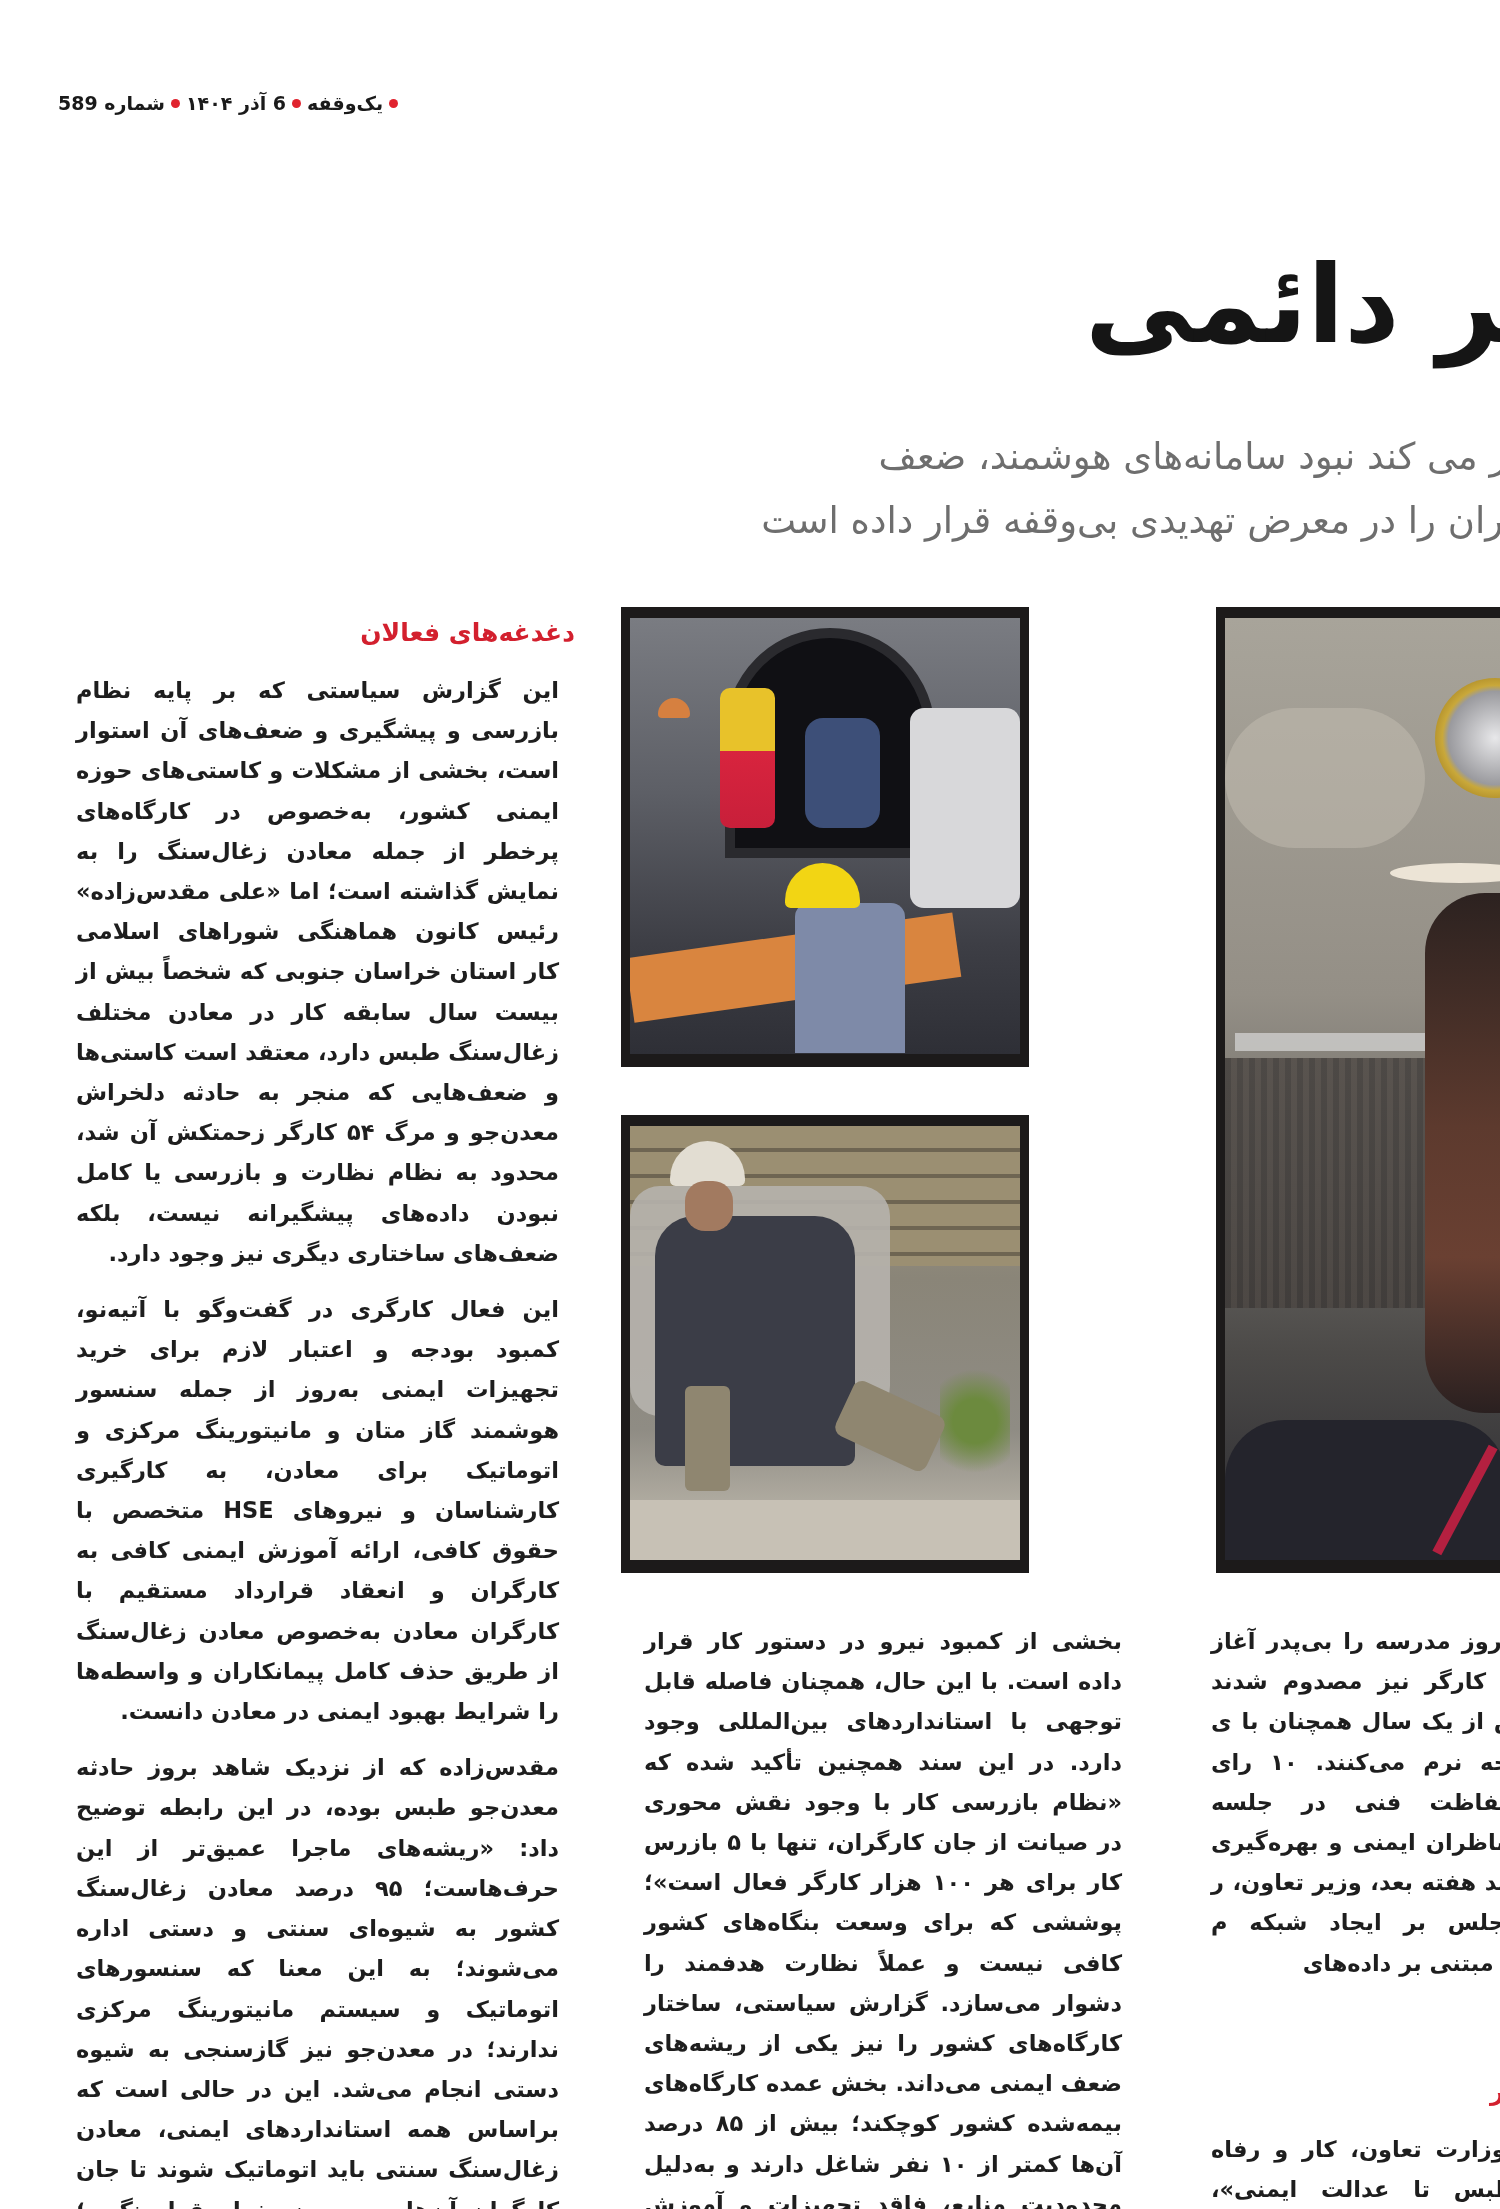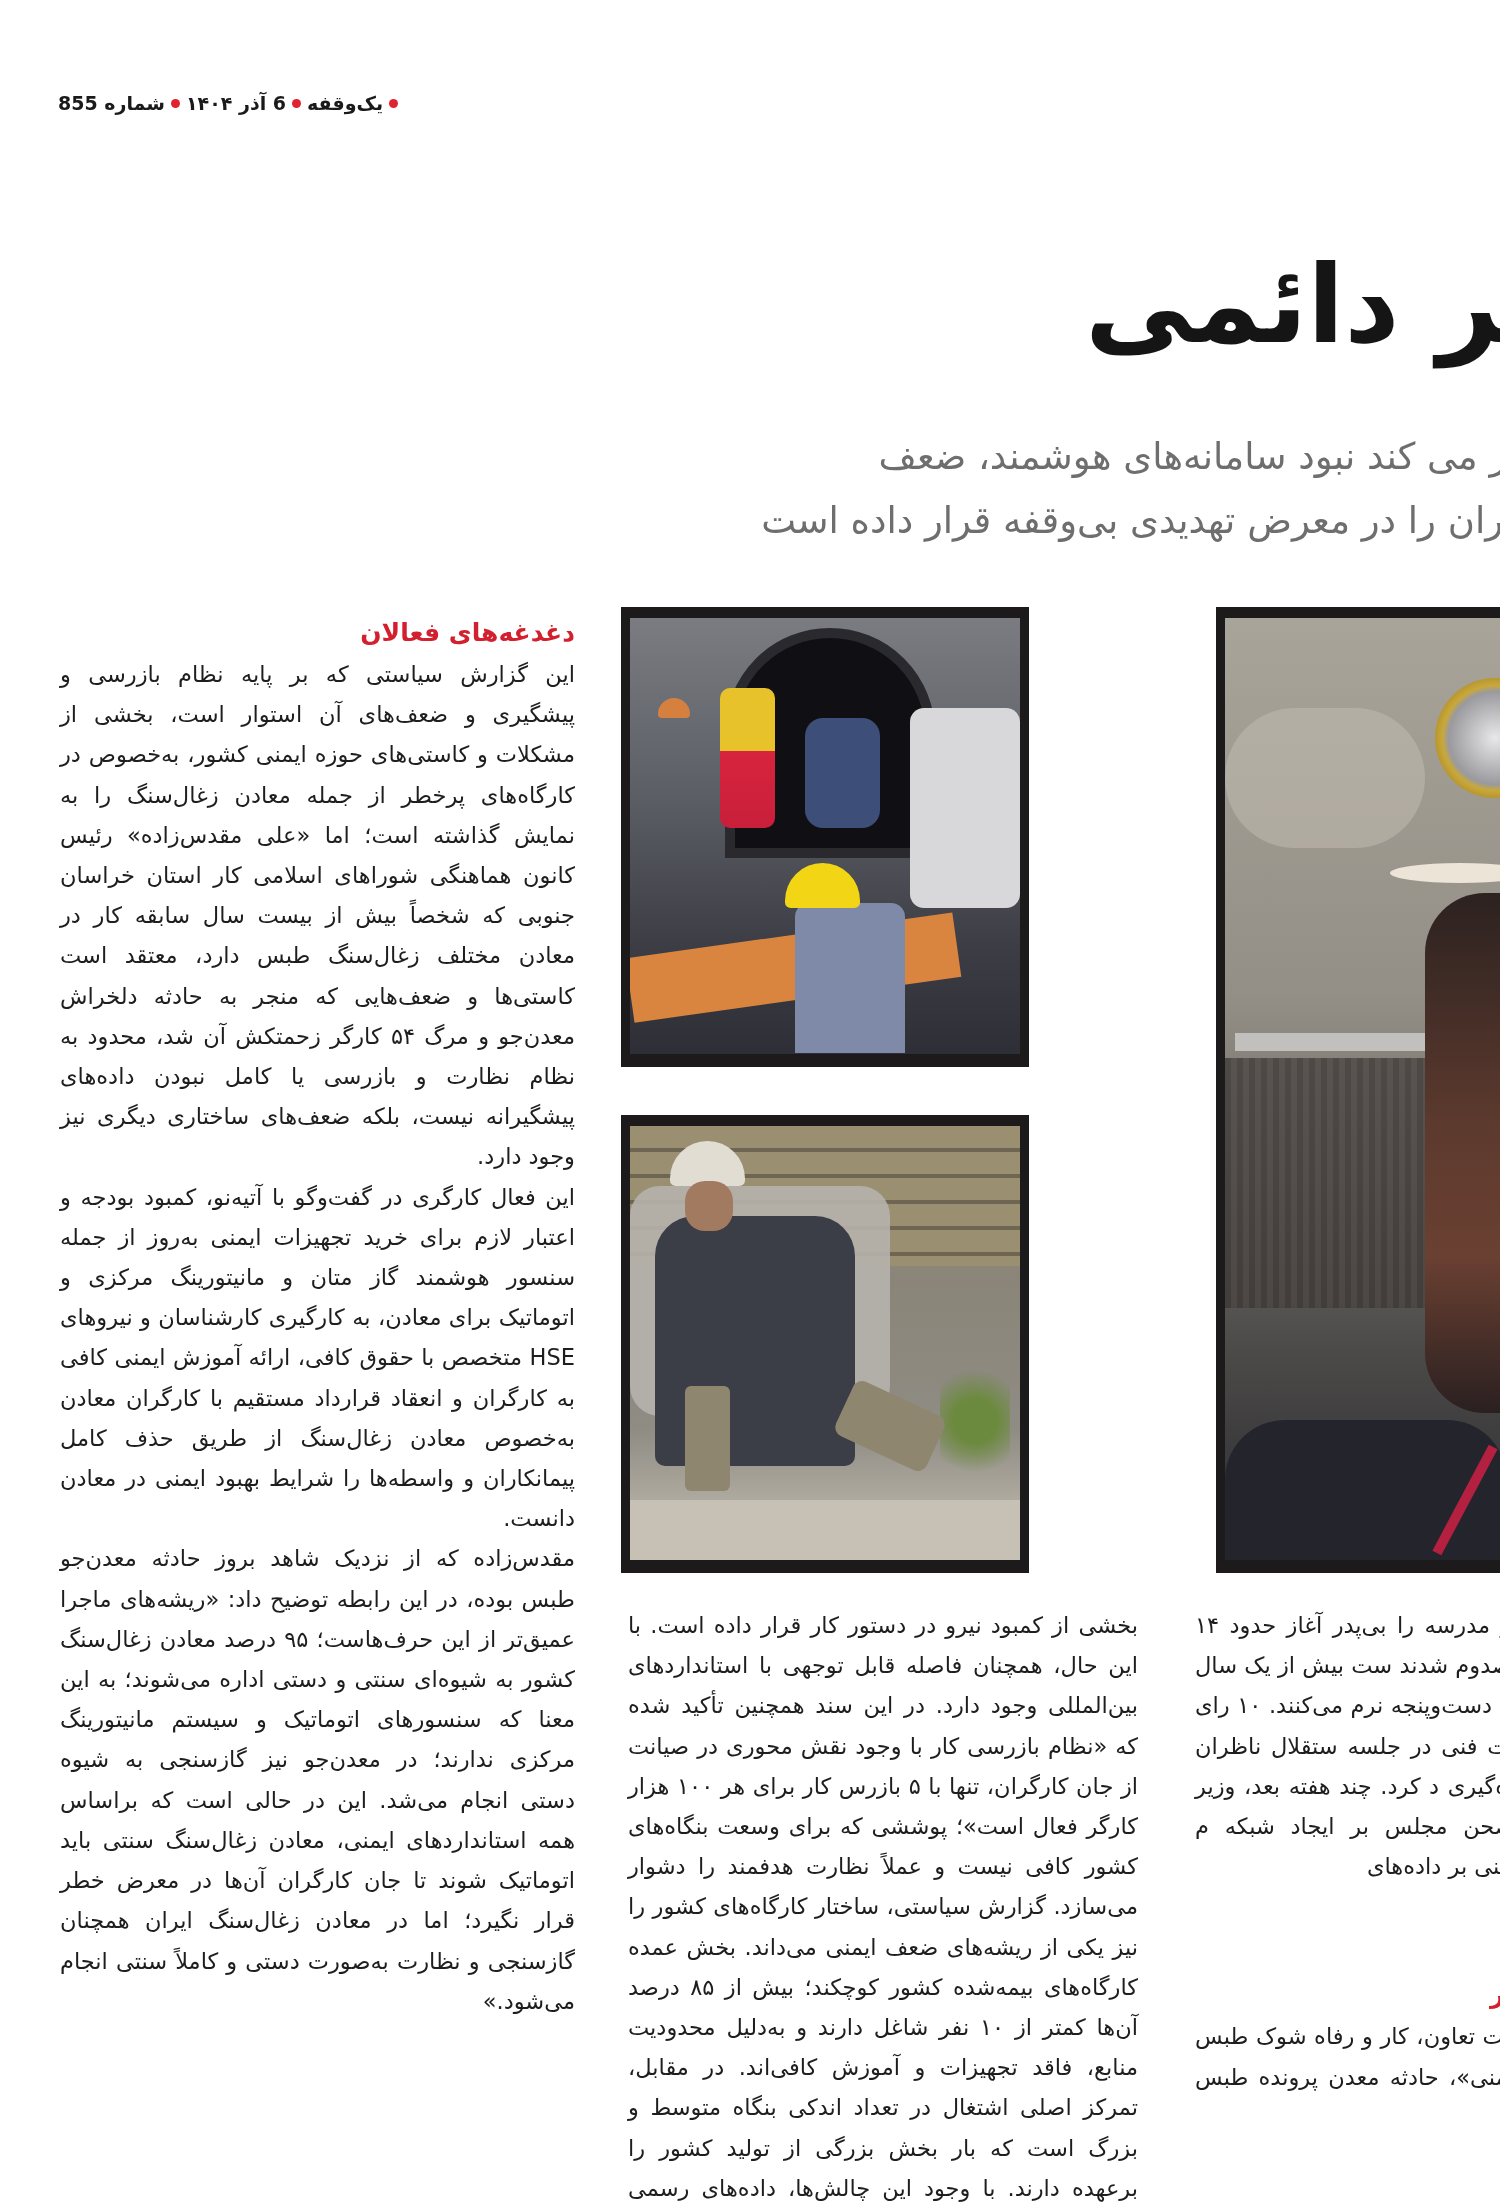--- a/index.html
+++ b/index.html
@@ -35,21 +35,21 @@
     .subtitle .line { display: block; text-align: right; width: 830px; overflow: visible; }
 
     .column {
       position: absolute; direction: rtl; text-align: justify;
       font-size: 22.5px; line-height: 40.2px; color: #1e1e1e;
       text-align-last: right;
     }
     .col-left { left: 60px; top: 612px; width: 515px; }
     .col-mid  { left: 628px; top: 1605px; width: 510px; }
     .col-right { left: 1195px; top: 1605px; width: 420px; }
-    .column p { margin: 0; }
+    .column p { margin: 16px; font-weight: bold; }
     .section-heading {
       color: #d3202e; font-weight: bold; font-size: 25px; line-height: 42px;
       text-align: center; text-align-last: right;
     }
     .col-right .section-heading { margin-top: 88px; }
 
     .photo {
       position: absolute; background: #1c1a1a; padding: 11px 9px 13px 9px;
       overflow: hidden;
     }
@@ -94,21 +94,21 @@
   </style>
 </head>
 <body>
 
 <div class="dateline">
   <span class="dot"></span>
   <span>یک‌وقفه</span>
   <span class="dot"></span>
   <span>6 آذر ۱۴۰۴</span>
   <span class="dot"></span>
-  <span>شماره 855</span>
+  <span>شماره 589</span>
 </div>
 
 <div class="headline">
   <span>طر دائمی</span>
 </div>
 
 <div class="subtitle">
   <span class="line">شکار می کند نبود سامانه‌های هوشمند، ضعف</span>
   <span class="line">کارگران را در معرض تهدیدی بی‌وقفه قرار داده است</span>
 </div>

